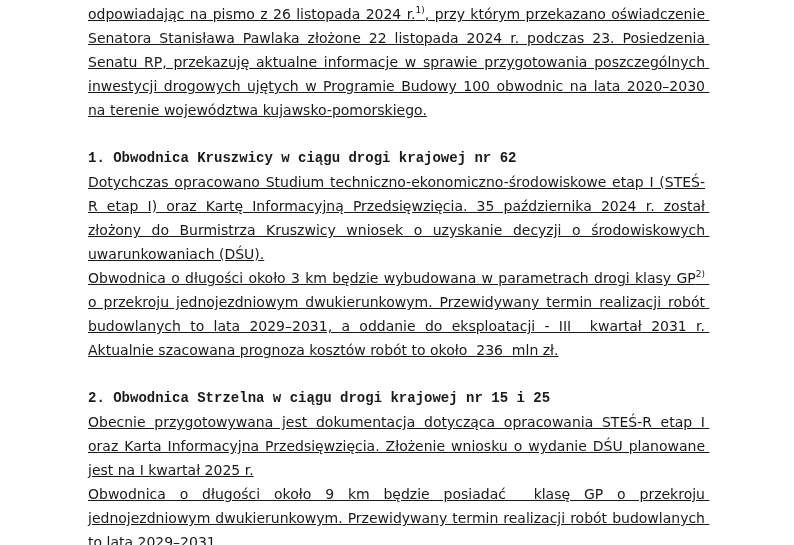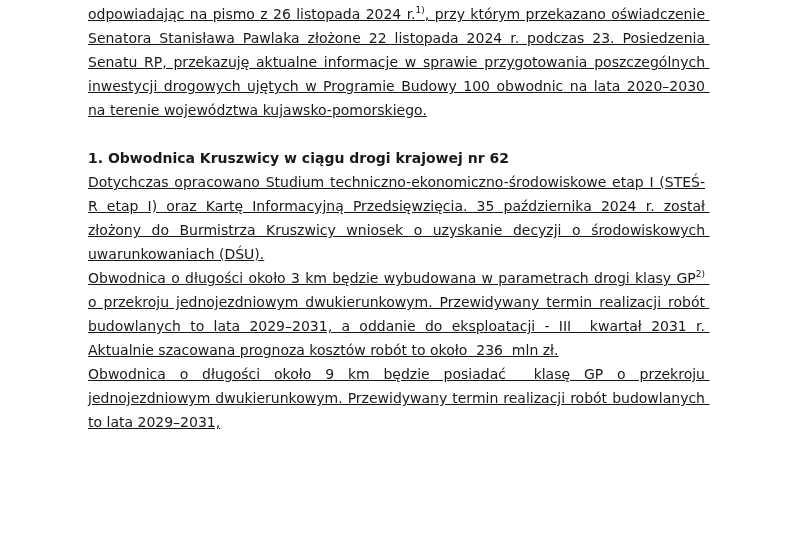--- a/index.html
+++ b/index.html
@@ -29,20 +29,21 @@
     white-space: pre-wrap;
     text-decoration: underline;
   }
   .doc-page h2 {
     margin: 24px 0 0 0;        
     font-size: 14px;
     line-height: 24px;
     font-weight: bold;
     text-align: left;
     white-space: pre-wrap;
+    font-family: Liberation Mono, monospace;
   }
   p.intro {
     margin-top: 0;
   }
   sup.footnote-ref {
     font-size: 9px;
     line-height: 0;
     vertical-align: super;
     letter-spacing: 0;
   }
@@ -53,17 +54,19 @@
 <div class="doc-page">
 
   <p class="intro"><span>odpowiadając na pismo z 26 listopada 2024 r.</span><sup class="footnote-ref">1)</sup><span>, przy którym przekazano oświadczenie Senatora Stanisława Pawlaka złożone 22 listopada 2024 r. podczas 23. Posiedzenia Senatu RP, przekazuję aktualne informacje w sprawie przygotowania poszczególnych inwestycji drogowych ujętych w Programie Budowy 100 obwodnic na lata 2020–2030 na terenie województwa kujawsko-pomorskiego.</span></p>
 
   <h2>1. Obwodnica Kruszwicy w ciągu drogi krajowej nr 62</h2>
 
   <p>Dotychczas opracowano Studium techniczno-ekonomiczno-środowiskowe etap I (STEŚ-R etap I) oraz Kartę Informacyjną Przedsięwzięcia. 35 października 2024 r. został złożony do Burmistrza Kruszwicy wniosek o uzyskanie decyzji o środowiskowych uwarunkowaniach (DŚU).</p>
 
   <p><span>Obwodnica o długości około 3 km będzie wybudowana w parametrach drogi klasy GP</span><sup class="footnote-ref">2)</sup><span> o przekroju jednojezdniowym dwukierunkowym. Przewidywany termin realizacji robót budowlanych to lata 2029–2031, a oddanie do eksploatacji - III  kwartał 2031 r. Aktualnie szacowana prognoza kosztów robót to około  236  mln zł.</span></p>
 
+  <h2>2. Obwodnica Strzelna w ciągu drogi krajowej nr 15 i 25</h2>
 
+  <p>Obecnie przygotowywana jest dokumentacja dotycząca opracowania STEŚ-R etap I oraz Karta Informacyjna Przedsięwzięcia. Złożenie wniosku o wydanie DŚU planowane jest na I kwartał 2025 r.</p>
 
   <p>Obwodnica o długości około 9 km będzie posiadać  klasę GP o przekroju jednojezdniowym dwukierunkowym. Przewidywany termin realizacji robót budowlanych to lata 2029–2031,</p>
 
 </div>
 
 </body></html>

